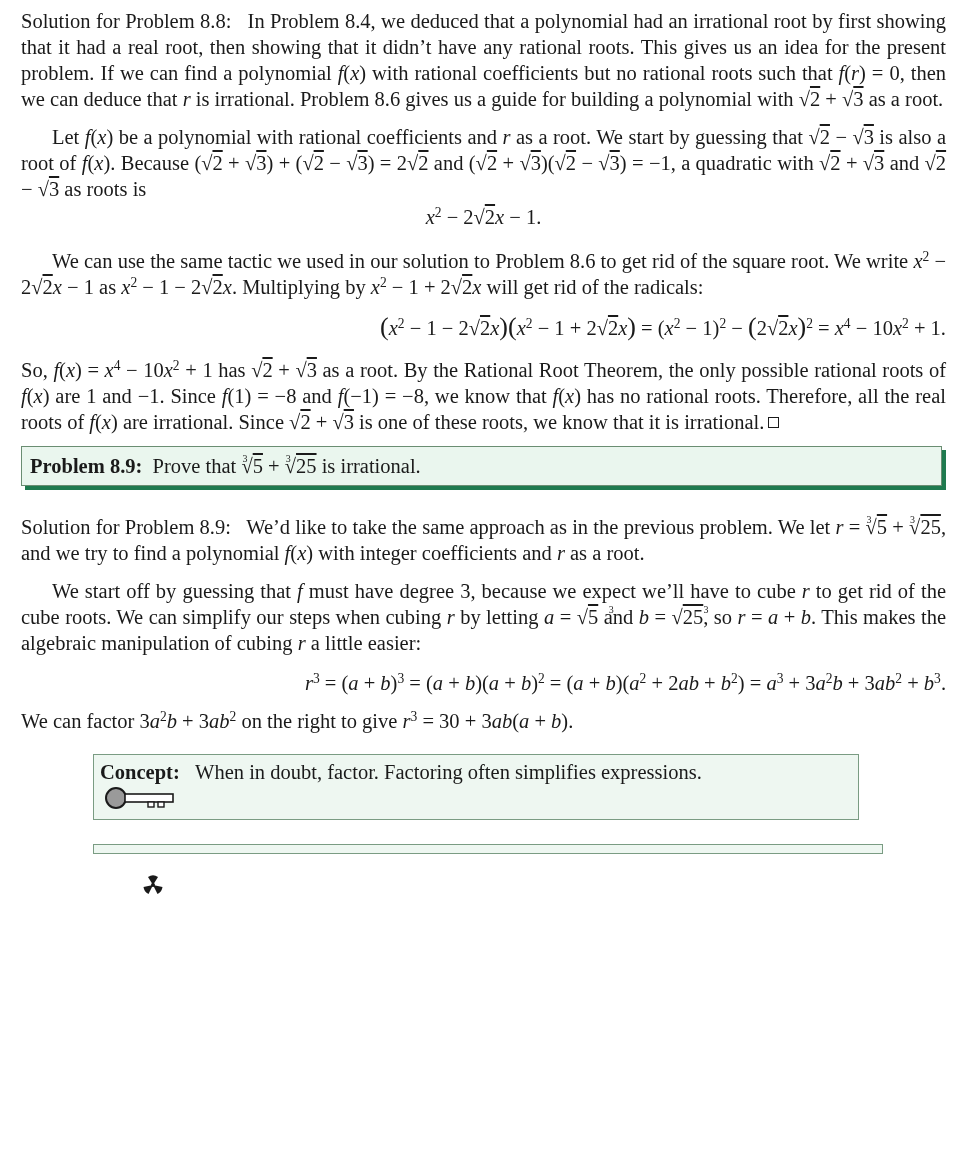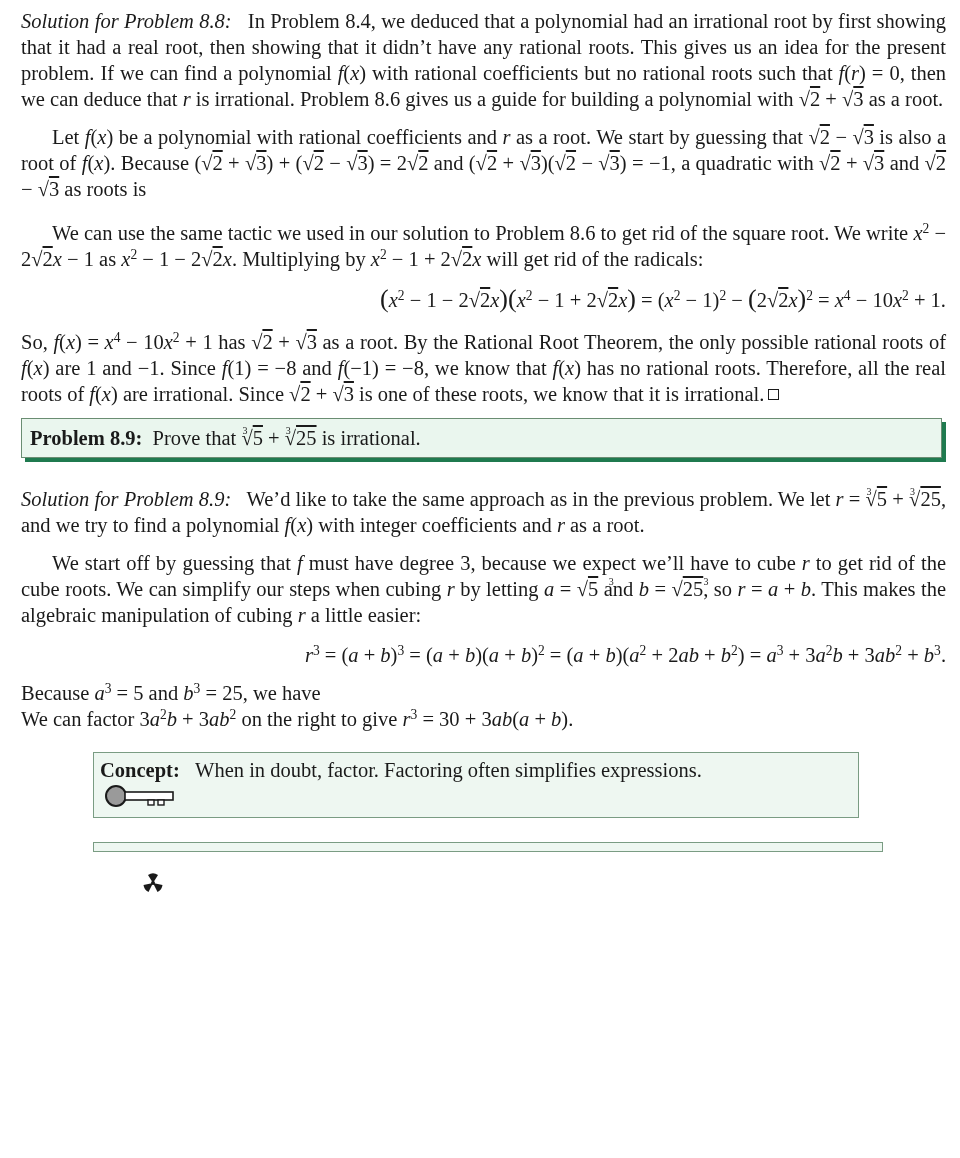--- a/index.html
+++ b/index.html
@@ -4,21 +4,21 @@
 <style>
   html, body { margin: 0; padding: 0; background: #ffffff; }
   body {
     width: 960px; height: 1158px; overflow: hidden; position: relative;
     font-family: "Liberation Serif", "DejaVu Serif", serif;
     color: #1a1a1a; font-size: 20.5px; line-height: 26px;
   }
   .page { position: absolute; left: 21px; top: 8px; width: 925px; }
   p { margin: 0; text-align: justify; }
   .indent { text-indent: 31px; }
-  .ital { font-style: italic; }
+  .ital { }
   .m { font-style: italic; }
   sup { font-size: 0.66em; line-height: 0; vertical-align: 0.55em; }
   .cbrt { position: relative; white-space: nowrap; }
   .cbrt .idx { position: absolute; font-size: 10px; top: -9px; left: 1px; font-style: normal; }
   .center { text-align: center; }
   .display { text-align: right; margin: 6px 0; }
   .gap12 { height: 12px; }
   .gap18 { height: 18px; }
 
   .problem-box {
@@ -52,20 +52,23 @@
   <p>
     <span class="ital">Solution for Problem 8.8:</span>
     &nbsp; In Problem 8.4, we deduced that a polynomial had an irrational root by first showing that it had a real root, then showing that it didn’t have any rational roots. This gives us an idea for the present problem. If we can find a polynomial <span class="m">f</span>(<span class="m">x</span>) with rational coefficients but no rational roots such that <span class="m">f</span>(<span class="m">r</span>) = 0, then we can deduce that <span class="m">r</span> is irrational. Problem 8.6 gives us a guide for building a polynomial with √<span style="text-decoration:overline">2</span> + √<span style="text-decoration:overline">3</span> as a root.
   </p>
 
   <div class="gap12"></div>
 
   <p class="indent">
     Let <span class="m">f</span>(<span class="m">x</span>) be a polynomial with rational coefficients and <span class="m">r</span> as a root. We start by guessing that √<span style="text-decoration:overline">2</span> − √<span style="text-decoration:overline">3</span> is also a root of <span class="m">f</span>(<span class="m">x</span>). Because (√<span style="text-decoration:overline">2</span> + √<span style="text-decoration:overline">3</span>) + (√<span style="text-decoration:overline">2</span> − √<span style="text-decoration:overline">3</span>) = 2√<span style="text-decoration:overline">2</span> and (√<span style="text-decoration:overline">2</span> + √<span style="text-decoration:overline">3</span>)(√<span style="text-decoration:overline">2</span> − √<span style="text-decoration:overline">3</span>) = −1, a quadratic with √<span style="text-decoration:overline">2</span> + √<span style="text-decoration:overline">3</span> and √<span style="text-decoration:overline">2</span> − √<span style="text-decoration:overline">3</span> as roots is
   </p>
+  <p class="center" style="margin-top:2px;">
+    <span class="m">x</span><sup>2</sup> − 2√<span style="text-decoration:overline">2</span><span class="m">x</span> − 1.
+  </p>
 
   <div class="gap18"></div>
 
   <p class="indent">
     We can use the same tactic we used in our solution to Problem 8.6 to get rid of the square root. We write <span class="m">x</span><sup>2</sup> − 2√<span style="text-decoration:overline">2</span><span class="m">x</span> − 1 as <span class="m">x</span><sup>2</sup> − 1 − 2√<span style="text-decoration:overline">2</span><span class="m">x</span>. Multiplying by <span class="m">x</span><sup>2</sup> − 1 + 2√<span style="text-decoration:overline">2</span><span class="m">x</span> will get rid of the radicals:
   </p>
   <p class="display" style="margin:14px 0 16px 0;">
     <span style="font-size:26px;">(</span><span class="m">x</span><sup>2</sup> − 1 − 2√<span style="text-decoration:overline">2</span><span class="m">x</span><span style="font-size:26px;">)</span><span style="font-size:26px;">(</span><span class="m">x</span><sup>2</sup> − 1 + 2√<span style="text-decoration:overline">2</span><span class="m">x</span><span style="font-size:26px;">)</span> = (<span class="m">x</span><sup>2</sup> − 1)<sup>2</sup> − <span style="font-size:26px;">(</span>2√<span style="text-decoration:overline">2</span><span class="m">x</span><span style="font-size:26px;">)</span><sup>2</sup> = <span class="m">x</span><sup>4</sup> − 10<span class="m">x</span><sup>2</sup> + 1.
   </p>
 
@@ -86,23 +89,20 @@
   <div class="gap12"></div>
 
   <p class="indent">
     We start off by guessing that <span class="m">f</span> must have degree 3, because we expect we’ll have to cube <span class="m">r</span> to get rid of the cube roots. We can simplify our steps when cubing <span class="m">r</span> by letting <span class="m">a</span> = <span class="cbrt"><span class="idx">3</span>√<span style="text-decoration:overline">5</span></span> and <span class="m">b</span> = <span class="cbrt"><span class="idx">3</span>√<span style="text-decoration:overline">25</span></span>, so <span class="m">r</span> = <span class="m">a</span> + <span class="m">b</span>. This makes the algebraic manipulation of cubing <span class="m">r</span> a little easier:
   </p>
   <p class="display" style="margin:14px 0 12px 0;">
     <span class="m">r</span><sup>3</sup> = (<span class="m">a</span> + <span class="m">b</span>)<sup>3</sup> = (<span class="m">a</span> + <span class="m">b</span>)(<span class="m">a</span> + <span class="m">b</span>)<sup>2</sup> = (<span class="m">a</span> + <span class="m">b</span>)(<span class="m">a</span><sup>2</sup> + 2<span class="m">ab</span> + <span class="m">b</span><sup>2</sup>) = <span class="m">a</span><sup>3</sup> + 3<span class="m">a</span><sup>2</sup><span class="m">b</span> + 3<span class="m">ab</span><sup>2</sup> + <span class="m">b</span><sup>3</sup>.
   </p>
 
   <p>
-    Because <span class="m">a</span><sup>3</sup> = 5 and <span class="m">b</span><sup>3</sup> = 25, we have
-  </p>
-  <p>
     We can factor 3<span class="m">a</span><sup>2</sup><span class="m">b</span> + 3<span class="m">ab</span><sup>2</sup> on the right to give <span class="m">r</span><sup>3</sup> = 30 + 3<span class="m">ab</span>(<span class="m">a</span> + <span class="m">b</span>).
   </p>
 
   <div class="concept-box" style="margin-top:20px;">
     <span class="box-label">Concept:</span>
     &nbsp;&nbsp;<span>When in doubt, factor. Factoring often simplifies expressions.</span>
     <svg class="key-icon" width="72" height="22" viewBox="0 0 72 22">
       <circle cx="12" cy="11" r="10" fill="#9a9a9a" stroke="#1a1a1a" stroke-width="2"></circle>
       <rect x="21" y="7" width="48" height="8" fill="#ffffff" stroke="#1a1a1a" stroke-width="1.6"></rect>
       <rect x="44" y="15" width="6" height="5" fill="#ffffff" stroke="#1a1a1a" stroke-width="1.4"></rect>

